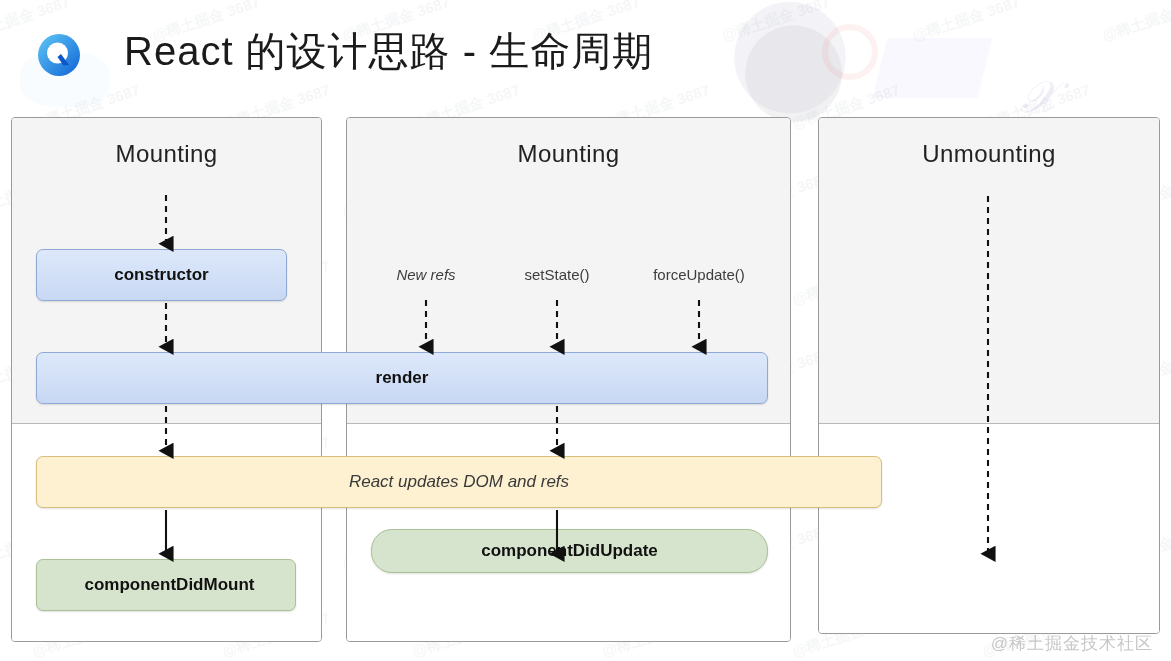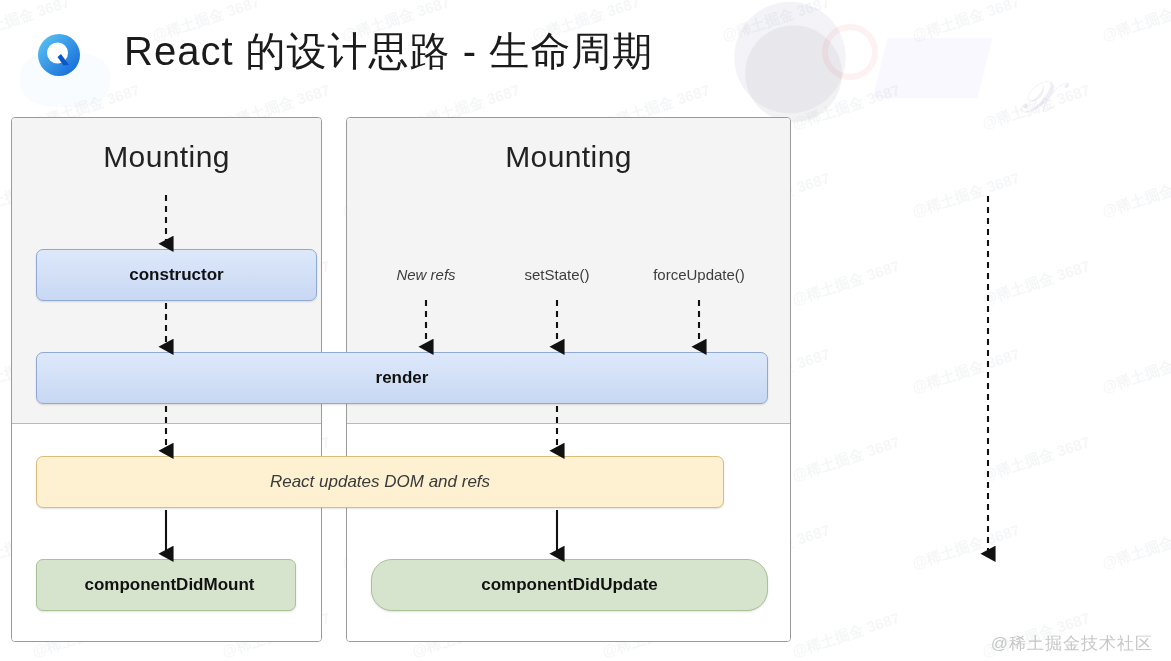--- a/index.html
+++ b/index.html
@@ -96,21 +96,21 @@
     position:absolute; left:0; right:0; top:0;
     background:#f4f4f4;
     border-bottom:1px solid #b9b9b9;
   }
   .panel .bot-zone {
     position:absolute; left:0; right:0; bottom:0;
     background:#ffffff;
   }
   .panel-title {
     position:absolute; left:0; right:0; top:22px;
-    text-align:center; font-size:30px; color:#222; font-weight:400;
+    text-align:center; font-size:24px; color:#222; font-weight:400;
     letter-spacing:.4px;
   }
 
   #panel-mounting   { left:11px;  top:117px; width:311px; height:525px; }
   #panel-updating   { left:346px; top:117px; width:445px; height:525px; }
   #panel-unmounting { left:818px; top:117px; width:342px; height:517px; }
 
   #panel-mounting   .top-zone, #panel-updating .top-zone { height:306px; }
   #panel-unmounting .top-zone { height:306px; }
   #panel-mounting   .bot-zone, #panel-updating .bot-zone { top:306px; height:219px; }
@@ -132,25 +132,25 @@
     background:#fdf1d2;
     border:1px solid #d9bd7a;
     font-weight:400; font-style:italic; font-size:17px; color:#3a3a3a;
     font-family:"Liberation Sans", sans-serif;
   }
   .node.green {
     background:#d7e4cd;
     border:1px solid #a9c197;
   }
 
-  #node-constructor { left:36px;  top:249px; width:281px; height:52px; }
+  #node-constructor { left:36px;  top:249px; width:251px; height:52px; }
   #node-render      { left:36px;  top:352px; width:732px; height:52px; }
-  #node-updates     { left:36px;  top:456px; width:688px; height:52px; }
+  #node-updates     { left:36px;  top:456px; width:846px; height:52px; }
   #node-did-mount   { left:36px;  top:559px; width:260px; height:52px;padding-left:7px; }
-  #node-did-update  { left:371px; top:559px; width:397px; height:52px;border-radius:21px; }
+  #node-did-update  { left:371px; top:529px; width:397px; height:44px;border-radius:21px; }
   #node-will-unmount{ left:841px; top:559px; width:288px; height:52px; }
 
   
   .trigger {
     position:absolute; z-index:6;
     font-size:15px; color:#3d3d3d; white-space:nowrap;
     transform:translateX(-50%);
     font-family:"Liberation Sans", sans-serif;
   }
   .trigger.ital { font-style:italic; }
@@ -258,20 +258,25 @@
     <div class="bot-zone"></div>
     <div class="panel-title">Mounting</div>
   </div>
 
   <div class="panel" id="panel-updating">
     <div class="top-zone"></div>
     <div class="bot-zone"></div>
     <div class="panel-title">Mounting</div>
   </div>
 
+  <div class="panel" id="panel-unmounting">
+    <div class="top-zone"></div>
+    <div class="bot-zone"></div>
+    <div class="panel-title">Unmounting</div>
+  </div>
 
   <div class="trigger ital" id="trig-newprops">New refs</div>
   <div class="trigger" id="trig-setstate">setState()</div>
   <div class="trigger" id="trig-forceupdate">forceUpdate()</div>
 
   <svg id="arrows" viewBox="0 0 1171 661">
     <defs>
       <marker id="ah" markerWidth="9" markerHeight="9" refX="3.2" refY="4.5" orient="auto" markerUnits="strokeWidth">
         <path d="M0,0.6 L7.2,4.5 L0,8.4 Z" fill="#111" transform="rotate(90 3.6 4.5)"></path>
       </marker>

